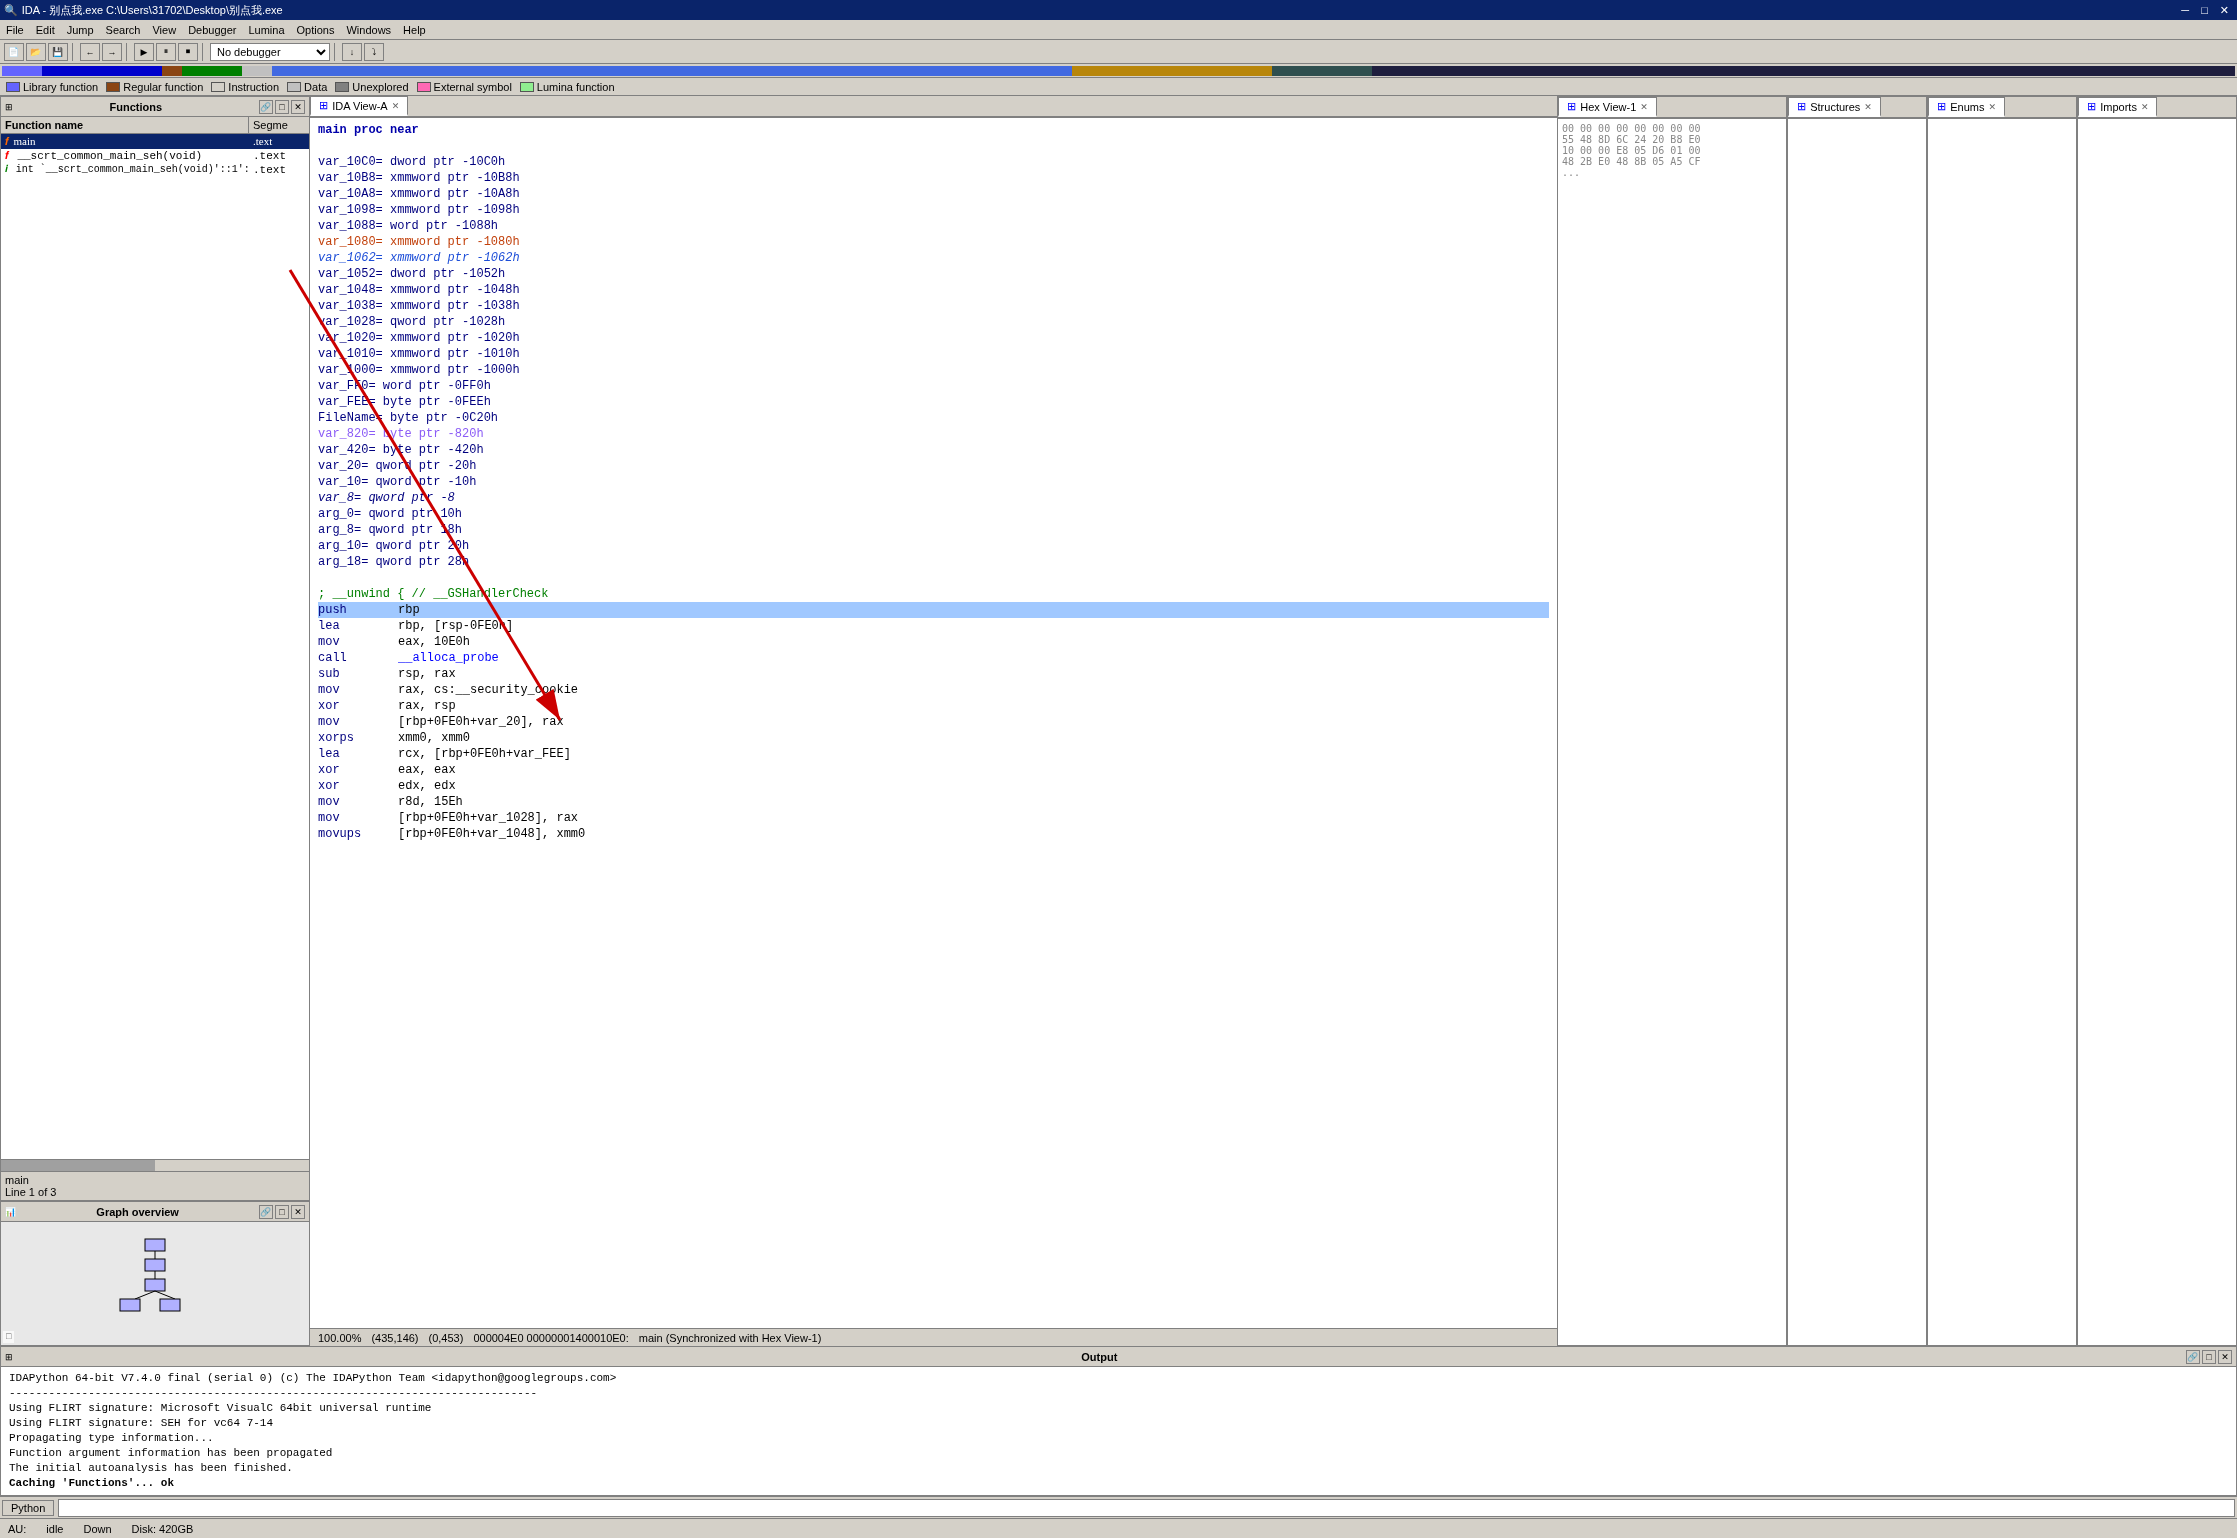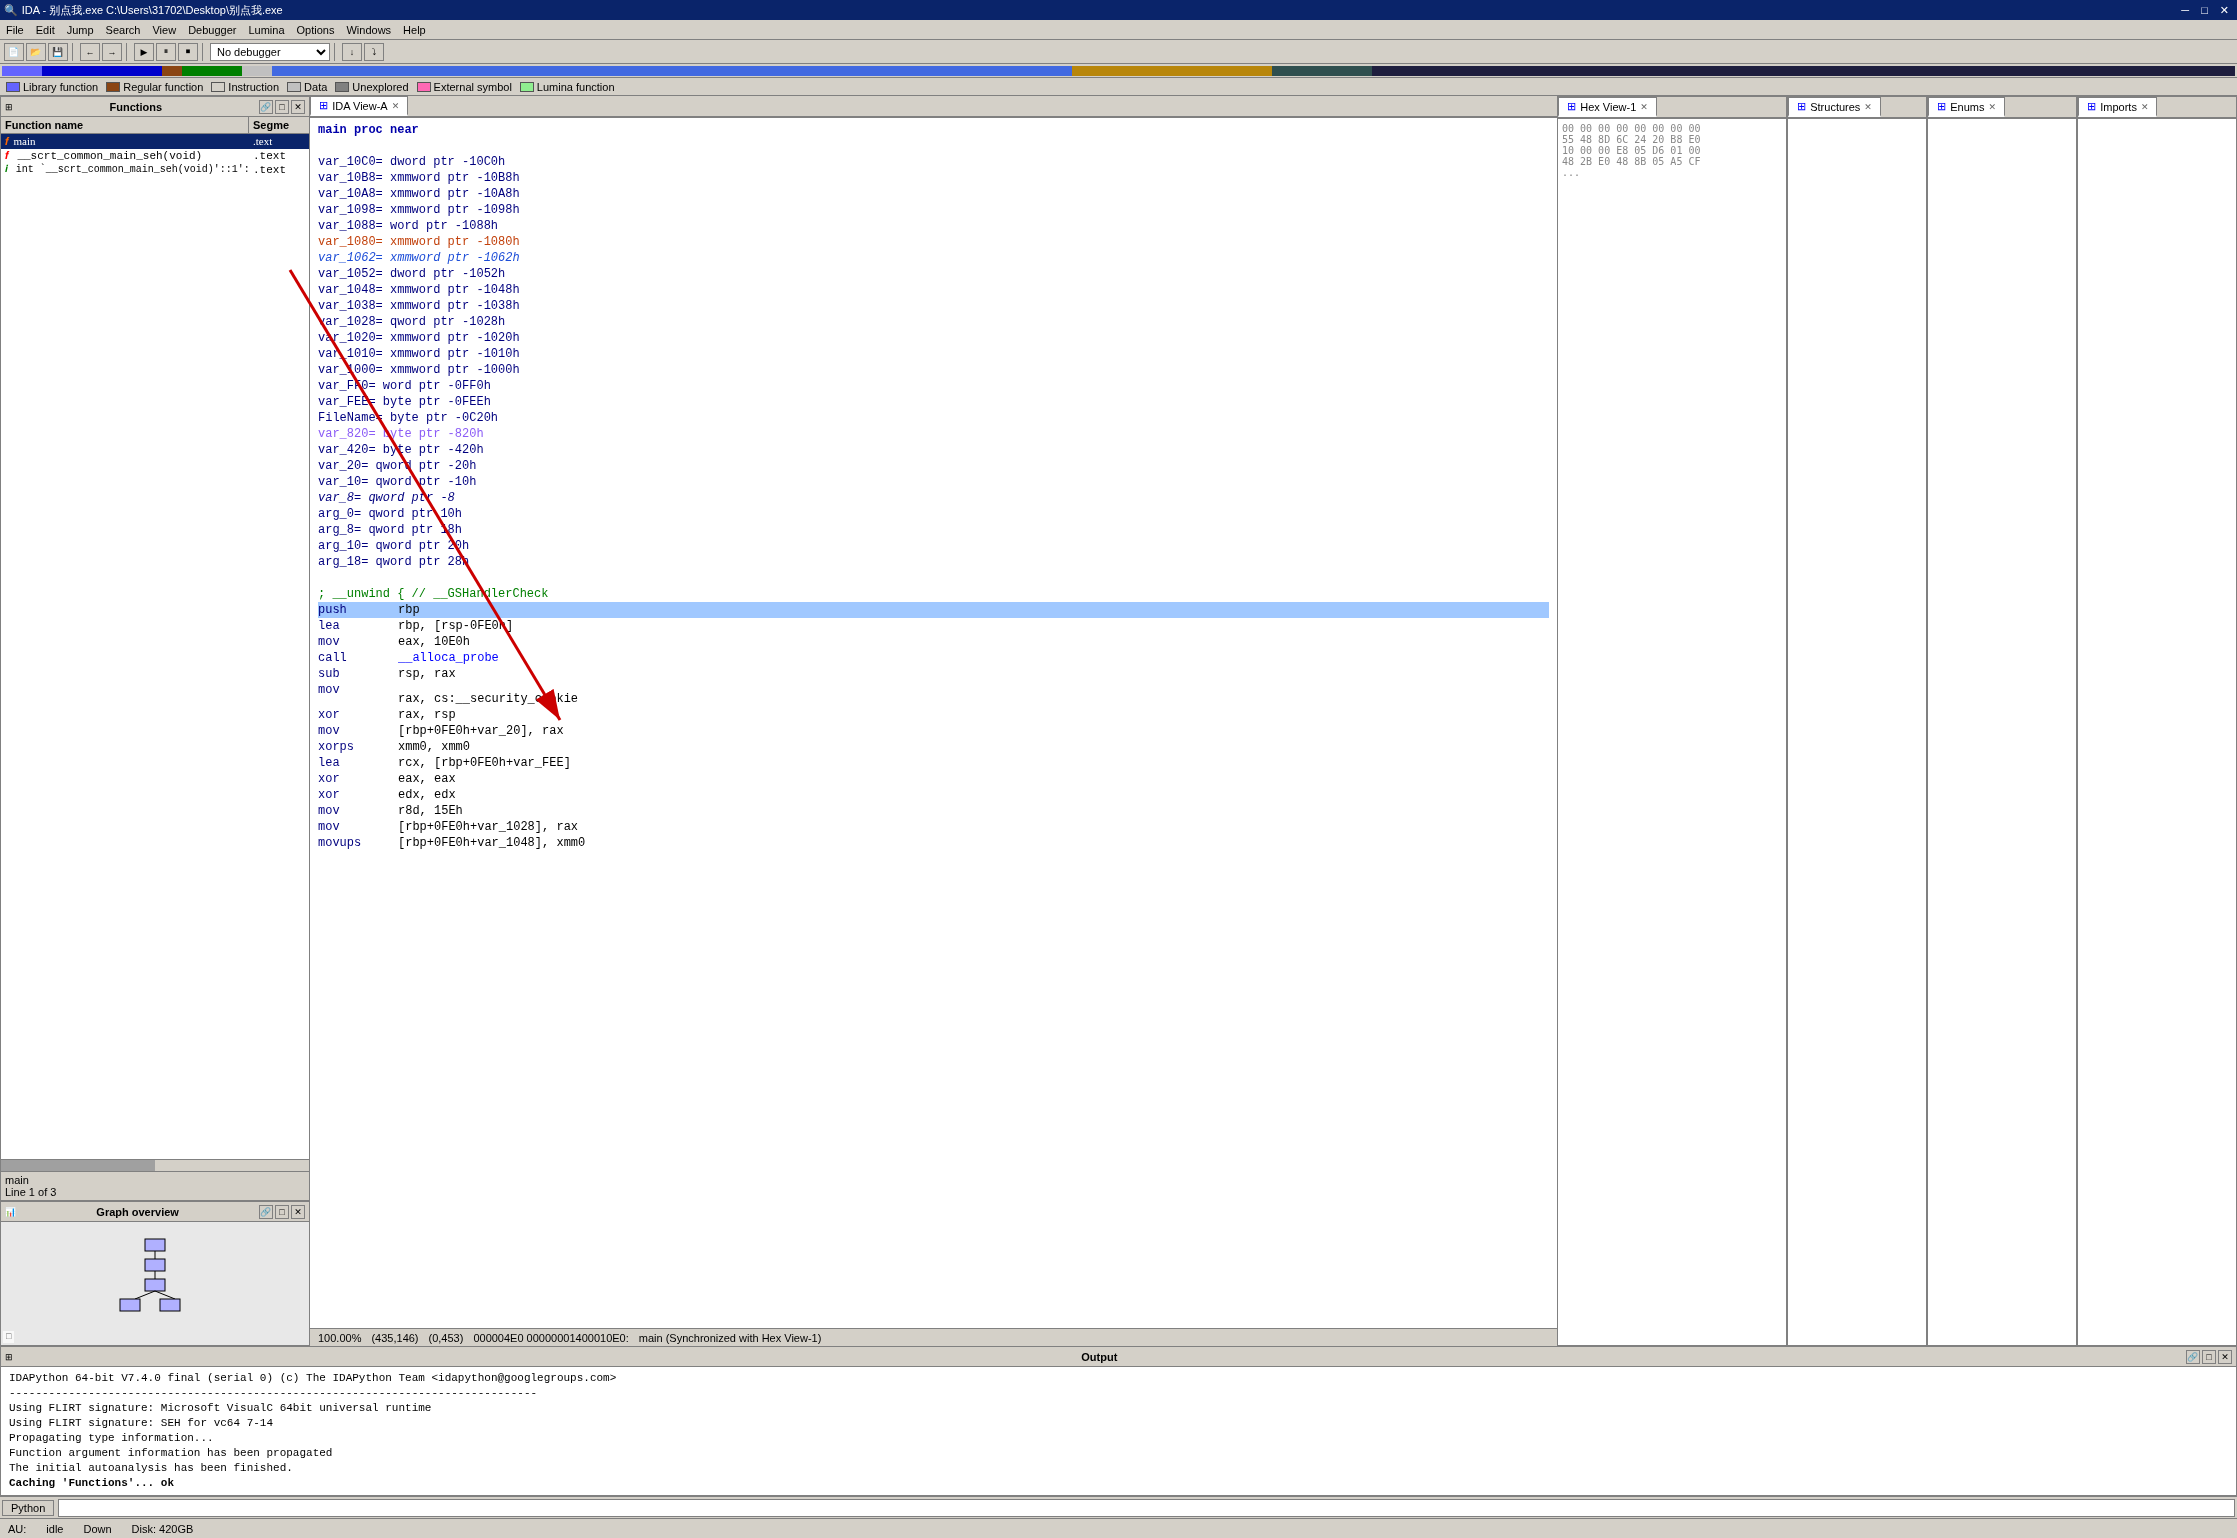--- a/index.html
+++ b/index.html
@@ -144,21 +144,21 @@
     }
     .func-col-name {
       flex: 1;
       padding: 2px 4px;
       border-right: 1px solid #808080;
       font-weight: bold;
     }
     .func-col-seg {
       width: 60px;
       padding: 2px 4px;
-      font-weight: bold;
+      font-weight: normal;
     }
 
     .functions-list { overflow-y: auto; flex: 1; }
     .func-row {
       display: flex;
       cursor: pointer;
       font-size: 11px;
     }
     .func-row.selected { background: #0a246a; color: #fff; font-family: Liberation Serif, serif; }
     .func-row.selected .func-icon { color: #fff; }
@@ -687,21 +687,21 @@
         <div class="code-line">
           <span style="color:#00007f;min-width:80px;display:inline-block;">call</span>
           <span style="color:#0000ff;">     __alloca_probe</span>
         </div>
         <div class="code-line">
           <span style="color:#00007f;min-width:80px;display:inline-block;">sub</span>
           <span style="color:#000;">      rsp, rax</span>
         </div>
         <div class="code-line">
           <span style="color:#00007f;min-width:80px;display:inline-block;">mov</span>
-          <span style="color:#000;margin-top:9px;">      rax, cs:__security_cookie</span>
+          <span style="color:#000;">      rax, cs:__security_cookie</span>
         </div>
         <div class="code-line">
           <span style="color:#00007f;min-width:80px;display:inline-block;">xor</span>
           <span style="color:#000;">      rax, rsp</span>
         </div>
         <div class="code-line">
           <span style="color:#00007f;min-width:80px;display:inline-block;">mov</span>
           <span style="color:#000;">      [rbp+0FE0h+var_20], rax</span>
         </div>
         <div class="code-line">

